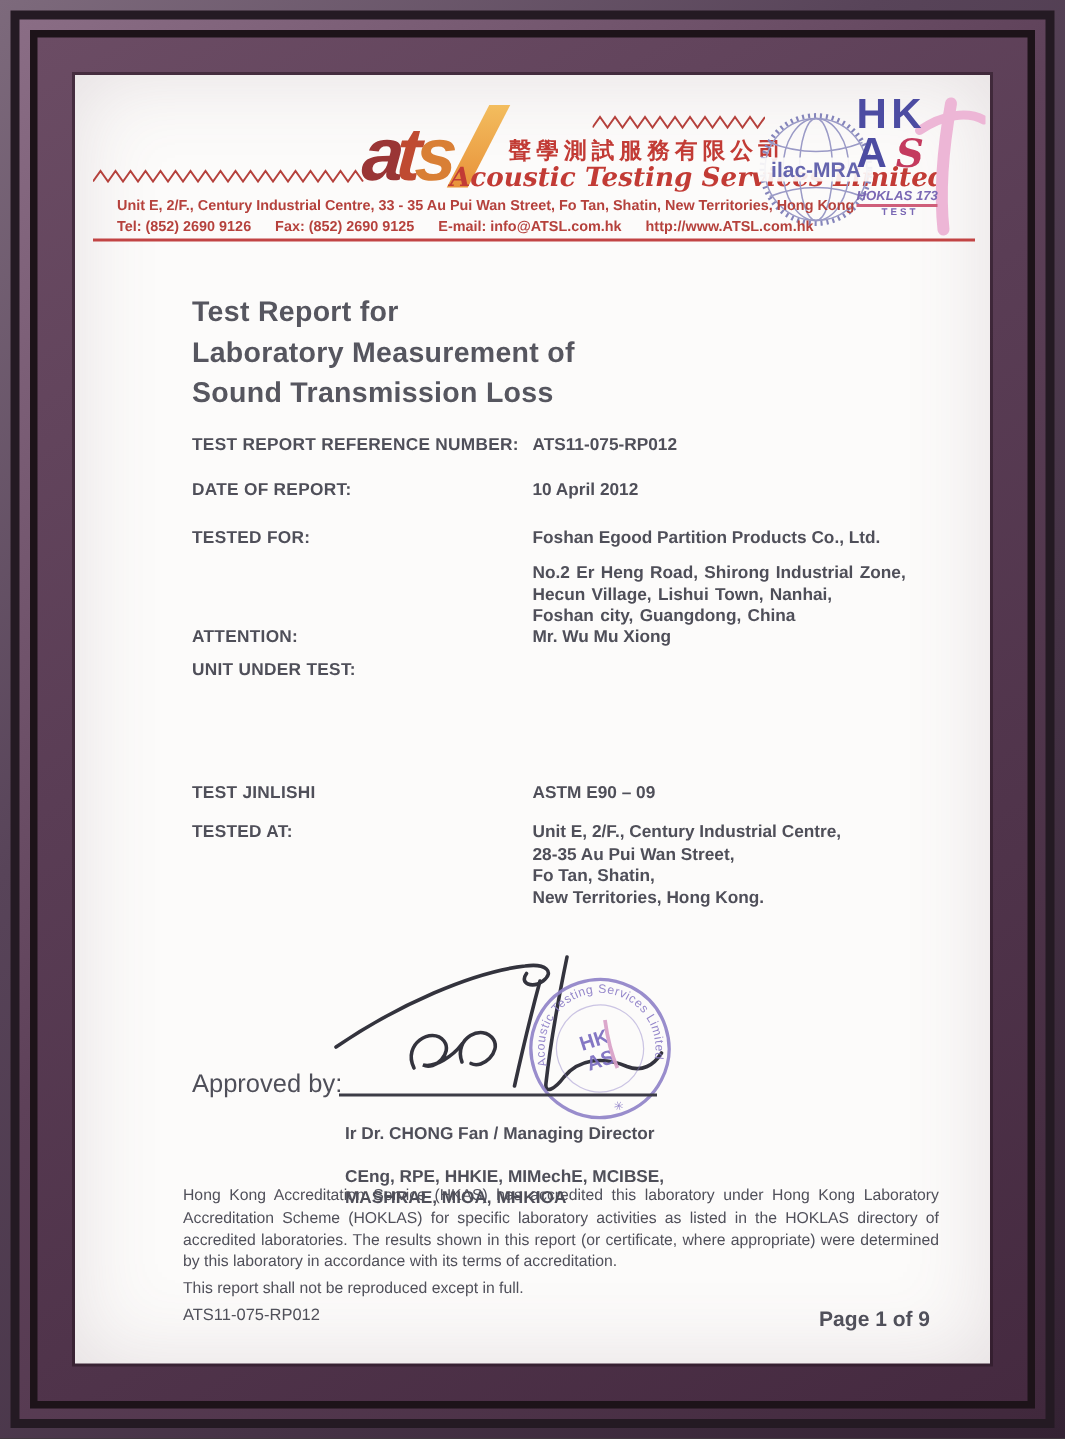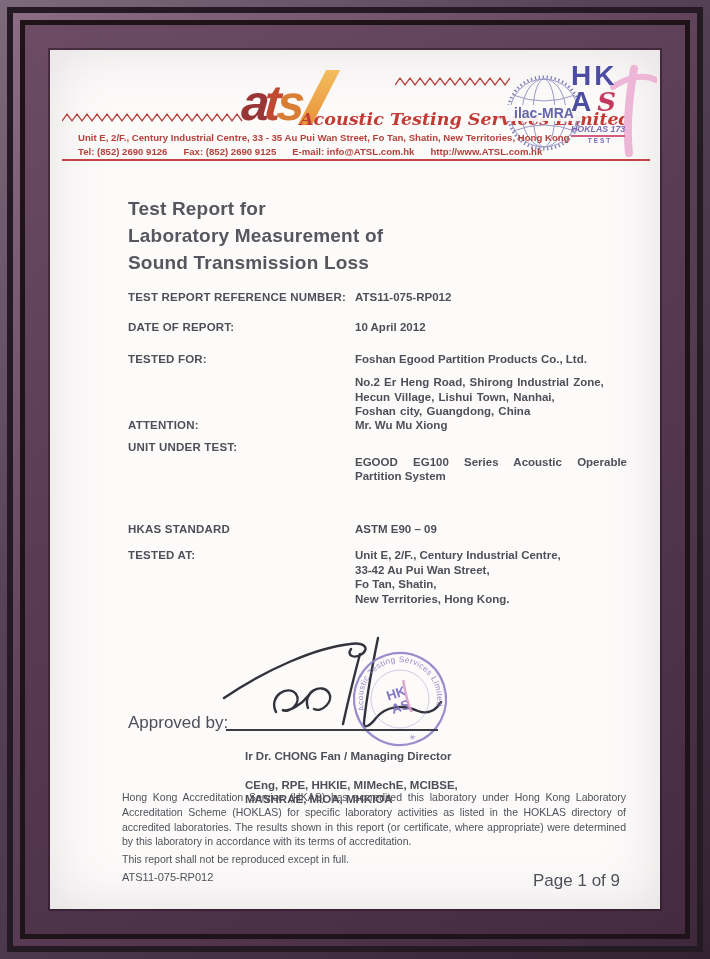--- a/index.html
+++ b/index.html
@@ -52,27 +52,27 @@
   .row .val{position:absolute;left:227px;top:0;width:272px;white-space:pre-line;}
   .just{text-align:justify;}
   .mb6{margin-bottom:6px;}
   
   .sig-svg{position:absolute;left:160px;top:582px;width:240px;height:100px;}
   .stamp{position:absolute;left:300px;top:599px;width:100px;height:100px;
          transform:rotate(-18deg);opacity:.92;}
   .approved{position:absolute;left:78px;top:663px;font-size:17px;font-weight:500;color:#4f4f59;}
   .sigline{position:absolute;left:176px;top:679px;width:212px;height:2px;background:#3c3c46;}
   .nameblock{position:absolute;left:180px;top:684px;font-size:11.5px;font-weight:bold;
-             color:#4f4f59;line-height:14.5px;white-space:pre-line;margin-left:15px;}
+             color:#4f4f59;line-height:14.5px;white-space:pre-line;}
   
   .accr{position:absolute;left:72px;top:740px;width:504px;font-size:10.5px;font-weight:500;
         color:#50505a;line-height:14.8px;text-align:justify;}
   .repro{position:absolute;left:72px;top:803px;font-size:10.5px;font-weight:500;color:#50505a;text-align:center;}
   .ref-bl{position:absolute;left:72px;top:821px;font-size:11px;font-weight:500;color:#50505a;}
-  .page-br{position:absolute;right:40px;top:821px;font-size:17px;font-weight:normal;color:#50505a;}
+  .page-br{position:absolute;right:40px;top:821px;font-size:14px;font-weight:bold;color:#50505a;}
 </style>
 </head>
 <body>
 
 <div class="scene">
   <div class="f1"></div>
   <div class="f2"></div>
   <div class="f3"></div>
   <div class="f4"></div>
   <div class="f5"></div>
@@ -87,20 +87,21 @@
       <span class="la">a</span>
       <span class="lt">t</span>
       <span class="ls">s</span>
       <span class="slash"></span>
     </div>
 
     <svg class="zig" style="left:345px;top:24px" width="115" height="14" viewBox="0 0 115 14">
       <path d="M0,11 l5,-7 l5,7 l5,-7 l5,7 l5,-7 l5,7 l5,-7 l5,7 l5,-7 l5,7 l5,-7 l5,7 l5,-7 l5,7 l5,-7 l5,7 l5,-7 l5,7 l5,-7 l5,7 l5,-7 l5,7 l5,-7" fill="none" stroke="#b5413c" stroke-width="1.3"></path>
     </svg>
 
+    <div class="cn">聲學測試服務有限公司</div>
     <div class="script">Acoustic Testing Services Limited</div>
 
     <svg class="ilac" viewBox="0 0 80 80">
       <circle cx="40" cy="40" r="36" fill="none" stroke="#8585bb" stroke-width="3.2" stroke-dasharray="1.4 2.6"></circle>
       <ellipse cx="40" cy="40" rx="34" ry="34" fill="none" stroke="#9a9ac6" stroke-width="1"></ellipse>
       <ellipse cx="40" cy="40" rx="22" ry="34" fill="none" stroke="#9a9ac6" stroke-width="1"></ellipse>
       <ellipse cx="40" cy="40" rx="11" ry="34" fill="none" stroke="#9a9ac6" stroke-width="1"></ellipse>
       <path d="M9,22 Q40,34 71,22" fill="none" stroke="#9a9ac6" stroke-width="1"></path>
       <path d="M9,58 Q40,46 71,58" fill="none" stroke="#9a9ac6" stroke-width="1"></path>
       <rect x="2" y="32" width="76" height="16" fill="#fcfbfa" opacity="0.92"></rect>
@@ -148,33 +149,32 @@
     </div>
 
     <div class="row" style="top:368px">
       <div class="lbl">ATTENTION:</div>
       <div class="val">Mr. Wu Mu Xiong</div>
     </div>
 
     <div class="row" style="top:390px">
       <div class="lbl">UNIT UNDER TEST:</div>
       <div class="val">
-        <div class="just mb6">EGOOD EG100 Series Acoustic Operable Partition System</div>
       </div>
     </div>
 
     <div class="row" style="top:472px">
-      <div class="lbl">HKAS STANDARD</div>
+      <div class="lbl">TEST JINLISHI</div>
       <div class="val">ASTM E90 – 09</div>
     </div>
 
     <div class="row" style="top:498px">
       <div class="lbl">TESTED AT:</div>
       <div class="val">Unit E, 2/F., Century Industrial Centre,
-33-42 Au Pui Wan Street,
+28-35 Au Pui Wan Street,
 Fo Tan, Shatin,
 New Territories, Hong Kong.</div>
     </div>
 
     <svg class="sig-svg" viewBox="0 0 240 100">
       <g fill="none" stroke="#33333d" stroke-width="2.4" stroke-linecap="round">
         <path d="M14,66 C 55,38 105,16 140,12 C 154,10 160,16 152,22 C 145,27 136,24 141,17"></path>
         <path d="M66,80 C 58,64 78,52 86,62 C 92,70 80,82 72,78 C 80,80 92,72 98,64"></path>
         <path d="M98,76 C 92,60 112,50 119,61 C 124,69 112,81 104,77"></path>
         <path d="M150,22 C 143,48 137,74 133,92"></path>

